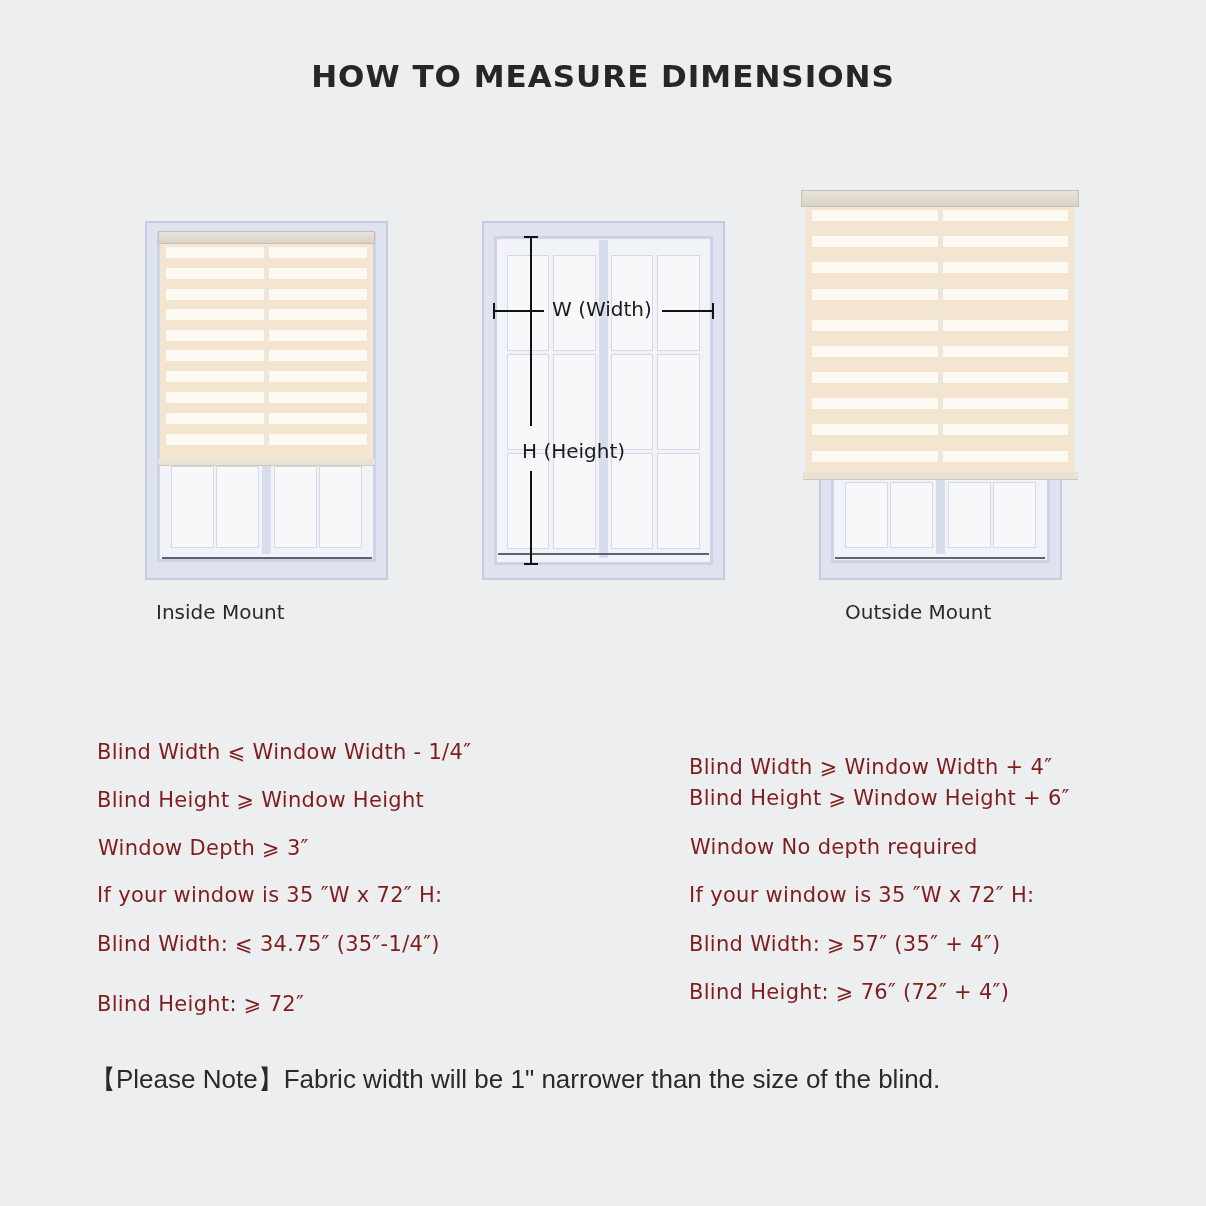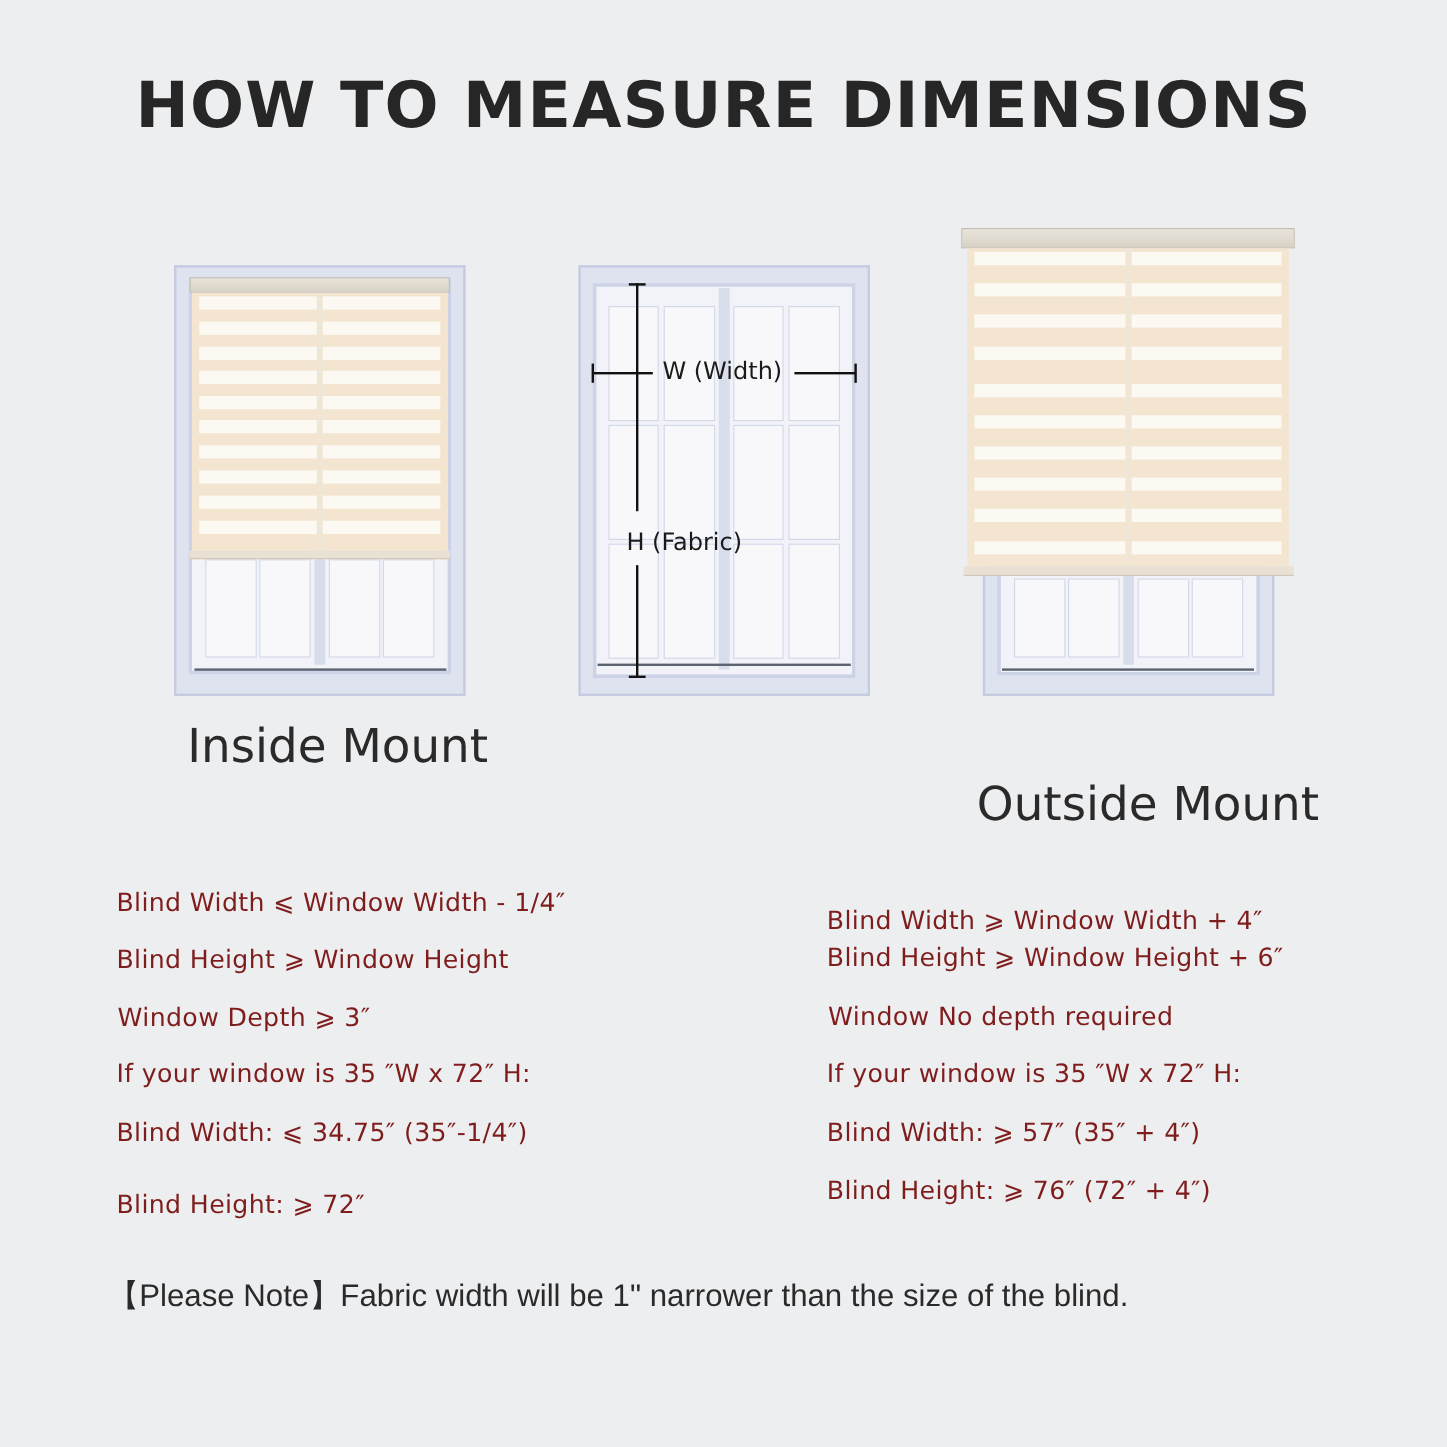--- a/index.html
+++ b/index.html
@@ -9,21 +9,21 @@
       position: relative;
       overflow: hidden;
       font-family: "Liberation Sans", sans-serif;
       color: #333333;
     }
     .title {
       position: absolute; left: 0; top: 58px; width: 1206px;
       text-align: center;
       font-family: "DejaVu Sans", sans-serif;
       font-weight: bold;
-      font-size: 53px;
+      font-size: 31px;
       letter-spacing: 1px;
       color: #262626;
     }
     
     .frame {
       position: absolute;
       background: #dfe3ef;
       border: 2px solid #c5cbe0;
       box-sizing: border-box;
     }
@@ -72,21 +72,21 @@
     .mlabel {
       position: absolute;
       font-family: "DejaVu Sans", sans-serif;
       font-size: 20px; color: #1a1a1a;
       background: transparent;
       white-space: nowrap;
     }
     .caption {
       position: absolute;
       font-family: "DejaVu Sans", sans-serif;
-      font-size: 39px; color: #2a2a2a;
+      font-size: 20px; color: #2a2a2a;
       white-space: nowrap;
     }
     .spec {
       position: absolute;
       font-family: "DejaVu Sans", sans-serif;
       font-size: 21px; color: #7f1d1d;
       white-space: nowrap;
       letter-spacing: 0.3px;
     }
     .note {
@@ -147,21 +147,21 @@
   <div class="pane" style="left:657px; top:354px; width:43px; height:96px;"></div>
   <div class="pane" style="left:611px; top:453px; width:42px; height:96px;"></div>
   <div class="pane" style="left:657px; top:453px; width:43px; height:96px;"></div>
   <div class="mullion" style="left:599px; top:240px; width:9px; height:318px;"></div>
   <div class="sill" style="left:498px; top:553px; width:211px;"></div>
 
   <div class="mline" style="left:530px; top:236px; width:2px; height:190px;"></div>
   <div class="mline" style="left:530px; top:471px; width:2px; height:93px;"></div>
   <div class="mline" style="left:524px; top:236px; width:14px; height:2px;"></div>
   <div class="mline" style="left:524px; top:563px; width:14px; height:2px;"></div>
-  <div class="mlabel" style="left:522px; top:439px;">H (Fabric)</div>
+  <div class="mlabel" style="left:522px; top:439px;">H (Height)</div>
 
   <div class="mline" style="left:494px; top:310px; width:50px; height:2px;"></div>
   <div class="mline" style="left:662px; top:310px; width:51px; height:2px;"></div>
   <div class="mline" style="left:493px; top:303px; width:2px; height:16px;"></div>
   <div class="mline" style="left:712px; top:303px; width:2px; height:16px;"></div>
   <div class="mlabel" style="left:552px; top:297px;">W (Width)</div>
 </div>
 
 <div>
   <div class="frame" style="left:819px; top:460px; width:243px; height:120px;"></div>
@@ -182,21 +182,21 @@
     <div class="stripe" style="top:113px;"></div>
     <div class="stripe" style="top:139px;"></div>
     <div class="stripe" style="top:165px;"></div>
     <div class="stripe" style="top:191px;"></div>
     <div class="stripe" style="top:217px;"></div>
     <div class="stripe" style="top:244px;"></div>
     <div class="stripe-gap" style="left:132px;"></div>
   </div>
   <div class="bottomrail" style="left:803px; top:472px; width:275px; height:7px;"></div>
 </div>
-<div class="caption" style="left:814px; top:600px;margin-top:48px;">Outside Mount</div>
+<div class="caption" style="left:845px; top:600px;">Outside Mount</div>
 
 <div>
   <div class="spec" style="left:97px; top:740px;">Blind Width ⩽ Window Width - 1/4″</div>
   <div class="spec" style="left:97px; top:788px;">Blind Height ⩾ Window Height</div>
   <div class="spec" style="left:98px; top:836px;">Window Depth ⩾ 3″</div>
   <div class="spec" style="left:97px; top:883px;">If your window is  35 ″W x 72″ H:</div>
   <div class="spec" style="left:97px; top:932px;text-align:right;">Blind Width: ⩽ 34.75″ (35″-1/4″)</div>
   <div class="spec" style="left:97px; top:980px;margin-top:12px;">Blind Height: ⩾ 72″</div>
 </div>
 

